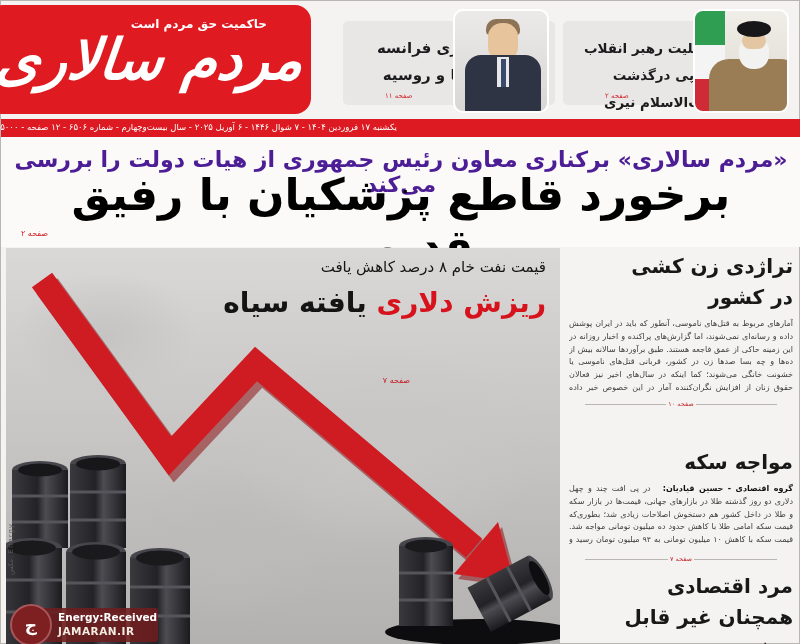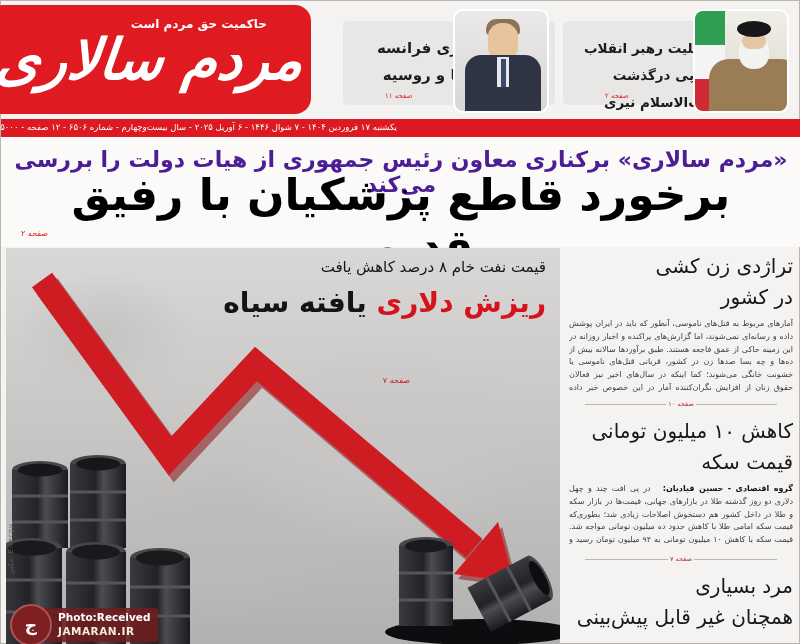--- a/index.html
+++ b/index.html
@@ -59,21 +59,21 @@
   .ph-line2{position:absolute;top:84px;right:44px;direction:rtl;font-size:28px;font-weight:bold;color:#141414;}
   .ph-page{position:absolute;top:128px;right:150px;color:#c2242a;font-size:8px;direction:rtl;}
   .credit-vert{position:absolute;left:1px;bottom:70px;color:#5a5a58;font-size:7px;writing-mode:vertical-rl;transform:rotate(180deg);letter-spacing:1px;}
   .watermark{position:absolute;left:16px;bottom:3px;width:136px;height:34px;background:rgba(112,28,30,.88);border-radius:3px;}
   .wm-circle{position:absolute;left:-12px;top:-4px;width:42px;height:42px;border-radius:50%;background:#7e1f21;border:2px solid #a8565a;box-sizing:border-box;color:#fff;font-size:17px;font-weight:bold;text-align:center;line-height:38px;direction:rtl;}
   .wm-l1{position:absolute;left:36px;top:3px;color:#fff;font-size:10.5px;font-weight:bold;}
   .wm-l2{position:absolute;left:36px;top:17px;color:#f3ece2;font-size:10.5px;font-weight:bold;letter-spacing:.5px;}
 
   
   .rightcol{position:absolute;left:566px;top:250px;width:228px;direction:rtl;}
-  .art-title{font-size:20px;font-weight:normal;color:#181818;text-align:right;line-height:1.55;margin:0 2px;}
+  .art-title{font-size:20px;font-weight:bold;color:#181818;text-align:right;line-height:1.55;margin:0 2px;}
   .art-body{font-size:8px;color:#3d3d3d;text-align:justify;line-height:1.6;margin:5px 2px 0 2px;overflow:hidden;}
   .art-body b{color:#111;margin-left:8px;}
   .sep{display:flex;align-items:center;gap:2px;margin:8px 18px;}
   .sep .ln{flex:1;height:1px;background:#b9b5b1;}
   .sep .pg{color:#c2242a;font-size:6.5px;white-space:nowrap;}
   .a1 .art-body{height:74px;}
   .a2 .art-body{height:64px;}
 </style>
 </head>
 <body>
@@ -200,21 +200,21 @@
             <ellipse cx="505" cy="313" rx="19" ry="6" fill="#0e0e10"></ellipse>
           </g>
       </g>
     </svg>
     <div class="ph-overline">قیمت نفت خام ۸ درصد کاهش یافت</div>
     <div class="ph-line1"><span class="red">ریزش دلاری</span> <span>یافته سیاه</span></div>
     <div class="ph-page">صفحه ۷</div>
     <div class="credit-vert">عکس: Energy</div>
     <div class="watermark">
       <div class="wm-circle">ج</div>
-      <div class="wm-l1">Photo:Received</div>
+      <div class="wm-l1">Energy:Received</div>
       <div class="wm-l2">JAMARAN.IR</div>
     </div>
   </div>
 
   <div class="rightcol">
 
     <div class="a1">
       <div class="art-title">
         <span>تراژدی زن کشی</span><br>
         <span>در کشور</span>
@@ -222,33 +222,33 @@
       <div class="art-body">آمارهای مربوط به قتل‌های ناموسی، آنطور که باید در ایران پوشش داده و رسانه‌ای نمی‌شوند، اما گزارش‌های پراکنده و اخبار روزانه در این زمینه حاکی از عمق فاجعه هستند. طبق برآوردها سالانه بیش از ده‌ها و چه بسا صدها زن در کشور، قربانی قتل‌های ناموسی یا خشونت خانگی می‌شوند؛ کما اینکه در سال‌های اخیر نیز فعالان حقوق زنان از افزایش نگران‌کننده آمار در این خصوص خبر داده بودند، اما این آمار صرفا نوک کوه یخ هستند، چرا که بسیاری از...</div>
       <div class="sep">
         <div class="ln"></div>
         <span class="pg">صفحه ۱۰</span>
         <div class="ln"></div>
       </div>
     </div>
 
     <div class="a2">
       <div class="art-title">
-        <span>کاهش ۱۰ میلیون تومانی</span><br>
-        <span>قیمت سکه</span>
+        <br>
+        <span>مواجه سکه</span>
       </div>
       <div class="art-body"><b>گروه اقتصادی - حسین قیادیان:</b> <span>در پی افت چند و چهل دلاری دو روز گذشته طلا در بازارهای جهانی، قیمت‌ها در بازار سکه و طلا در داخل کشور هم دستخوش اصلاحات زیادی شد؛ بطوری‌که قیمت سکه امامی طلا با کاهش حدود ده میلیون تومانی مواجه شد. قیمت سکه با کاهش ۱۰ میلیون تومانی به ۹۴ میلیون تومان رسید و هر گرم طلای ۱۸ عیار که تا ۸ میلیون و ۳۵۰ هزار تومان افزایش یافته بود، اکنون با کاهش ۵۰۰ هزار تومانی به ۷ میلیون و...</span></div>
       <div class="sep">
         <div class="ln"></div>
         <span class="pg">صفحه ۷</span>
         <div class="ln"></div>
       </div>
     </div>
 
     <div class="a3">
       <div class="art-title">
-        <span>مرد بسیاری</span><br>
+        <span>مرد اقتصادی</span><br>
         <span>همچنان غیر قابل پیش‌بینی</span>
       </div>
 
     </div>
 
   </div>
 </div>
 
 </body></html>

